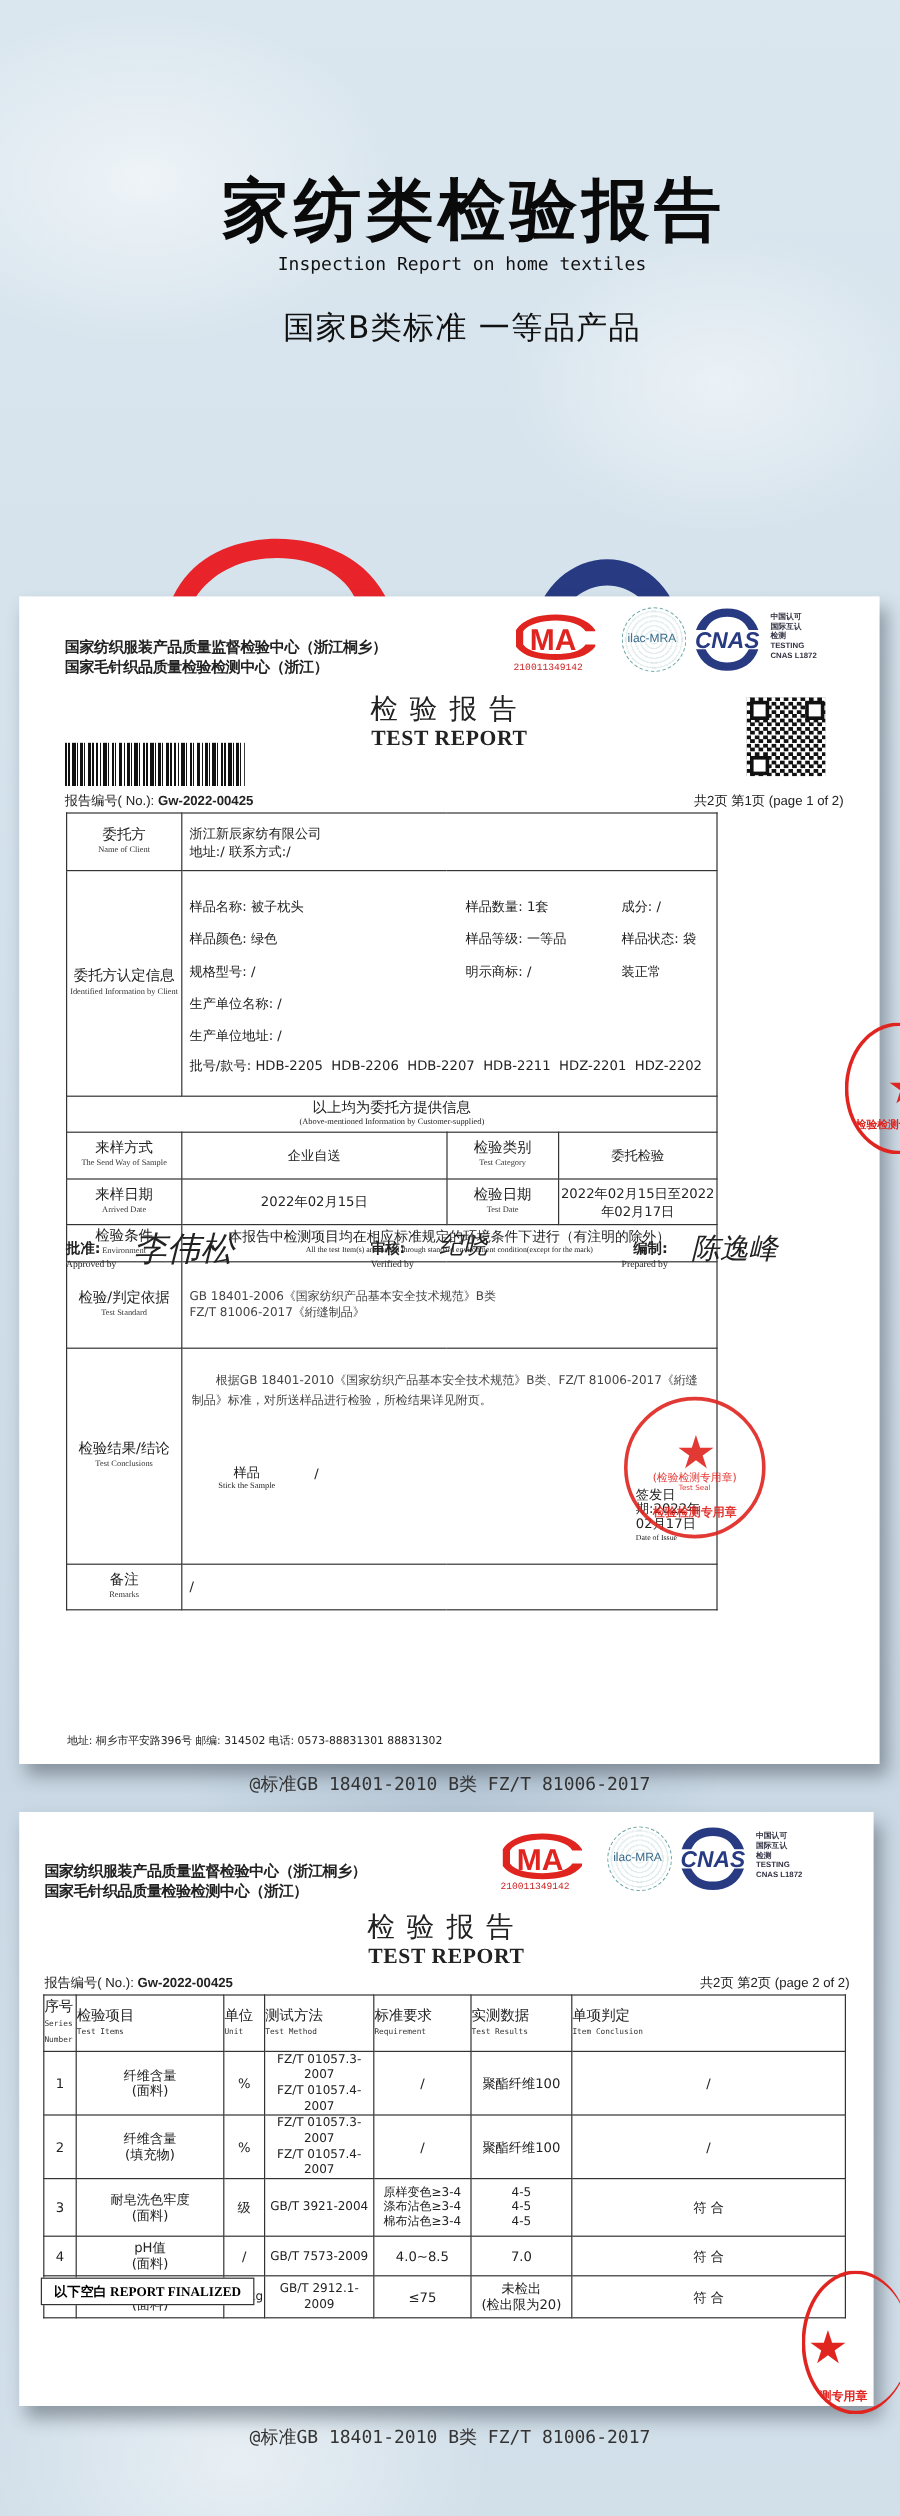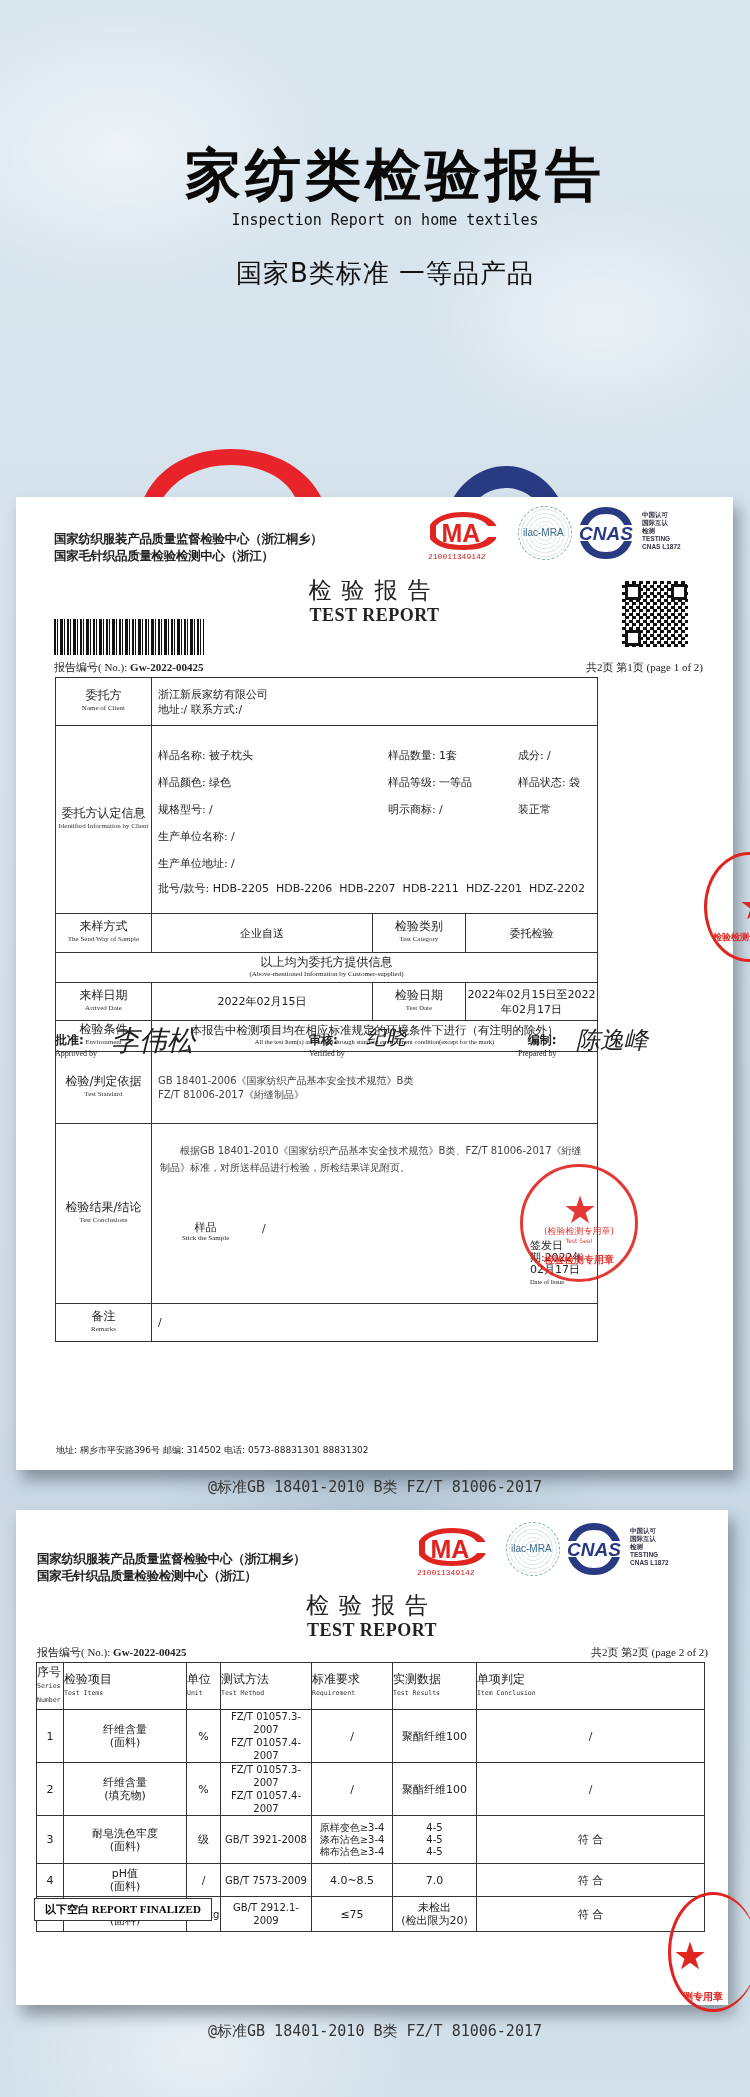--- a/index.html
+++ b/index.html
@@ -38,21 +38,21 @@
   .cnas-logo { left: 425px; top: 462px; width: 162px; height: 164px; }
 
   
   .paper {
     background: #fff;
     box-shadow: 6px 10px 14px rgba(50,60,70,0.45);
   }
   .org-lines { font-size: 12.5px; font-weight: bold; color: #222; line-height: 17px; letter-spacing: -0.3px; }
   .report-cn { font-family: "DejaVu Serif", serif; font-size: 23px; letter-spacing: 10px; color: #222; }
   .report-en { font-family: "Liberation Serif", serif; font-weight: bold; font-size: 18px; color: #222; letter-spacing: 0.5px; }
-  .meta-line { font-size: 11px; color: #222; font-family: Liberation Serif, serif; }
+  .meta-line { font-size: 11px; color: #222; font-family: Liberation Sans, sans-serif; }
   .meta-line b { font-weight: bold; }
 
   .mini-cma { width: 70px; height: 40px; }
   .mini-cma-num { font-size: 8px; color: #c22; font-family: Liberation Mono, monospace; text-align: left; width: 70px; }
   .ilac { width: 54px; height: 54px; border-radius: 50%; border: 1px dashed #7aa; background: repeating-radial-gradient(circle, #fff 0 3px, #dfeaea 3px 4px); }
   .ilac span { position: absolute; left: 4px; top: 20px; font-size: 10px; color: #3a6a8a; font-family: "Liberation Sans", sans-serif; }
   .mini-cnas-note { font-size: 6.5px; line-height: 8px; color: #334; font-weight: bold; font-family: "Liberation Sans", sans-serif; }
 
   .barcode {
     background: repeating-linear-gradient(90deg, #111 0 2px, #fff 2px 3px, #111 3px 4px, #fff 4px 6px, #111 6px 9px, #fff 9px 10px, #111 10px 11px, #fff 11px 13px);
@@ -199,37 +199,37 @@
           <span>批号/款号:</span>
           <span>HDB-2205</span>&nbsp;
           <span>HDB-2206</span>&nbsp;
           <span>HDB-2207</span>&nbsp;
           <span>HDB-2211</span>&nbsp;
           <span>HDZ-2201</span>&nbsp;
           <span>HDZ-2202</span>
         </div>
       </td>
     </tr>
-    <tr style="height:39px">
-      <td class="lab">
-            <span class="cn">来样方式</span>
-            <span class="en">The Send Way of Sample</span>
-          </td>
-      <td class="center">企业自送</td>
-      <td class="lab">
-            <span class="cn">检验类别</span>
-            <span class="en">Test Category</span>
-          </td>
-      <td class="center">委托检验</td>
-    </tr>
     <tr style="height:30px">
       <td colspan="4" class="center" style="line-height:12px;">
         <div style="font-size:12px;">以上均为委托方提供信息</div>
         <div style="font-size:7px; font-family:'Liberation Serif',serif;">(Above-mentioned Information by Customer-supplied)</div>
       </td>
+    </tr>
+    <tr style="height:39px">
+      <td class="lab">
+            <span class="cn">来样方式</span>
+            <span class="en">The Send Way of Sample</span>
+          </td>
+      <td class="center">企业自送</td>
+      <td class="lab">
+            <span class="cn">检验类别</span>
+            <span class="en">Test Category</span>
+          </td>
+      <td class="center">委托检验</td>
     </tr>
     <tr style="height:38px">
       <td class="lab">
             <span class="cn">来样日期</span>
             <span class="en">Arrived Date</span>
           </td>
       <td class="center">2022年02月15日</td>
       <td class="lab">
             <span class="cn">检验日期</span>
             <span class="en">Test Date</span>
@@ -388,21 +388,21 @@
       <td>聚酯纤维100</td>
       <td>/</td>
     </tr>
     <tr style="height:48px">
       <td>3</td>
       <td>
             <div>耐皂洗色牢度</div>
             <div>(面料)</div>
           </td>
       <td>级</td>
-      <td style="font-size:10px;">GB/T 3921-2008</td>
+      <td style="font-size:10px;">GB/T 3921-2004</td>
       <td style="white-space:pre-line; font-size:10px; line-height:12px;">原样变色≥3-4
 涤布沾色≥3-4
 棉布沾色≥3-4</td>
       <td style="white-space:pre-line; font-size:10px; line-height:12px;">4-5
 4-5
 4-5</td>
       <td>符 合</td>
     </tr>
     <tr style="height:33px">
       <td>4</td>

